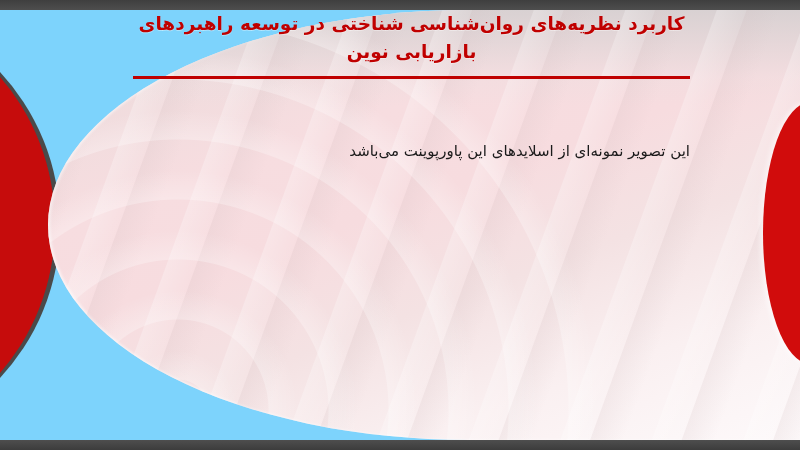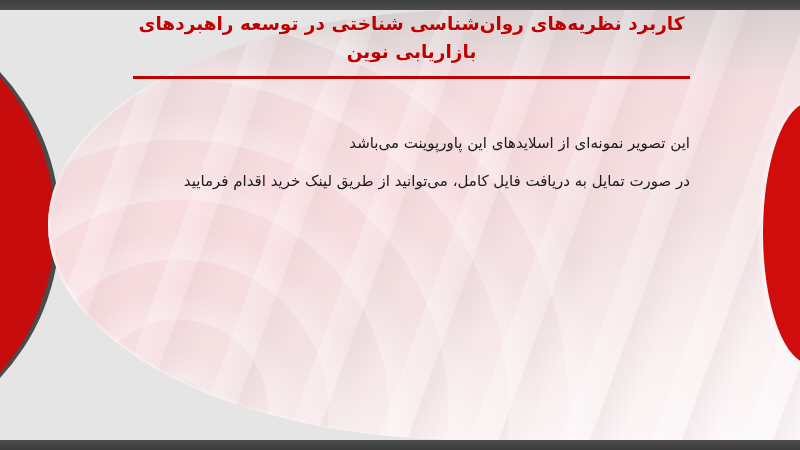--- a/index.html
+++ b/index.html
@@ -3,21 +3,21 @@
 <meta charset="utf-8">
 <style>
   html,body{margin:0;padding:0;}
   body{
     width:800px;height:450px;overflow:hidden;
     font-family:"DejaVu Sans","Liberation Sans",sans-serif;
     background:#4a4a4a;
   }
   .slide{
     position:relative;width:800px;height:450px;overflow:hidden;
-    background:#e5e5e5;
+    background:#7dd3fc;
   }
 
   
   .frame-top,.frame-bottom{
     position:absolute;left:0;width:800px;height:10px;
     background:linear-gradient(180deg,#3f3f3f 0%,#4e4e4e 100%);
   }
   .frame-top{top:0;}
   .frame-bottom{bottom:0;background:linear-gradient(180deg,#4e4e4e 0%,#3c3c3c 100%);}
 
@@ -117,21 +117,21 @@
   .title-rule{
     position:absolute;
     left:133px;top:76px;width:557px;height:3px;
     background:#c00000;
     z-index:6;
   }
 
   
   .body-block{
     position:absolute;
-    left:150px;top:124px;width:540px;
+    left:150px;top:132px;width:540px;
     text-align:right;
     color:#1a1a1a;
     font-size:15px;
     line-height:38px;
     z-index:6;
   }
   .body-line{white-space:nowrap;}
 </style>
 </head>
 <body>
@@ -150,16 +150,15 @@
     <div class="panel-arcs"></div>
   </div>
 
   <div class="red-right"></div>
 
   <div class="title">کاربرد نظریه‌های روان‌شناسی شناختی در توسعه راهبردهای بازاریابی نوین</div>
   <div class="title-rule"></div>
 
   <div class="body-block">
     <div class="body-line">این تصویر نمونه‌ای از اسلایدهای این پاورپوینت می‌باشد</div>
-    <div class="body-line">در صورت تمایل به دریافت فایل کامل، می‌توانید از طریق لینک خرید اقدام فرمایید</div>
   </div>
 
 </div>
 
 </body></html>

